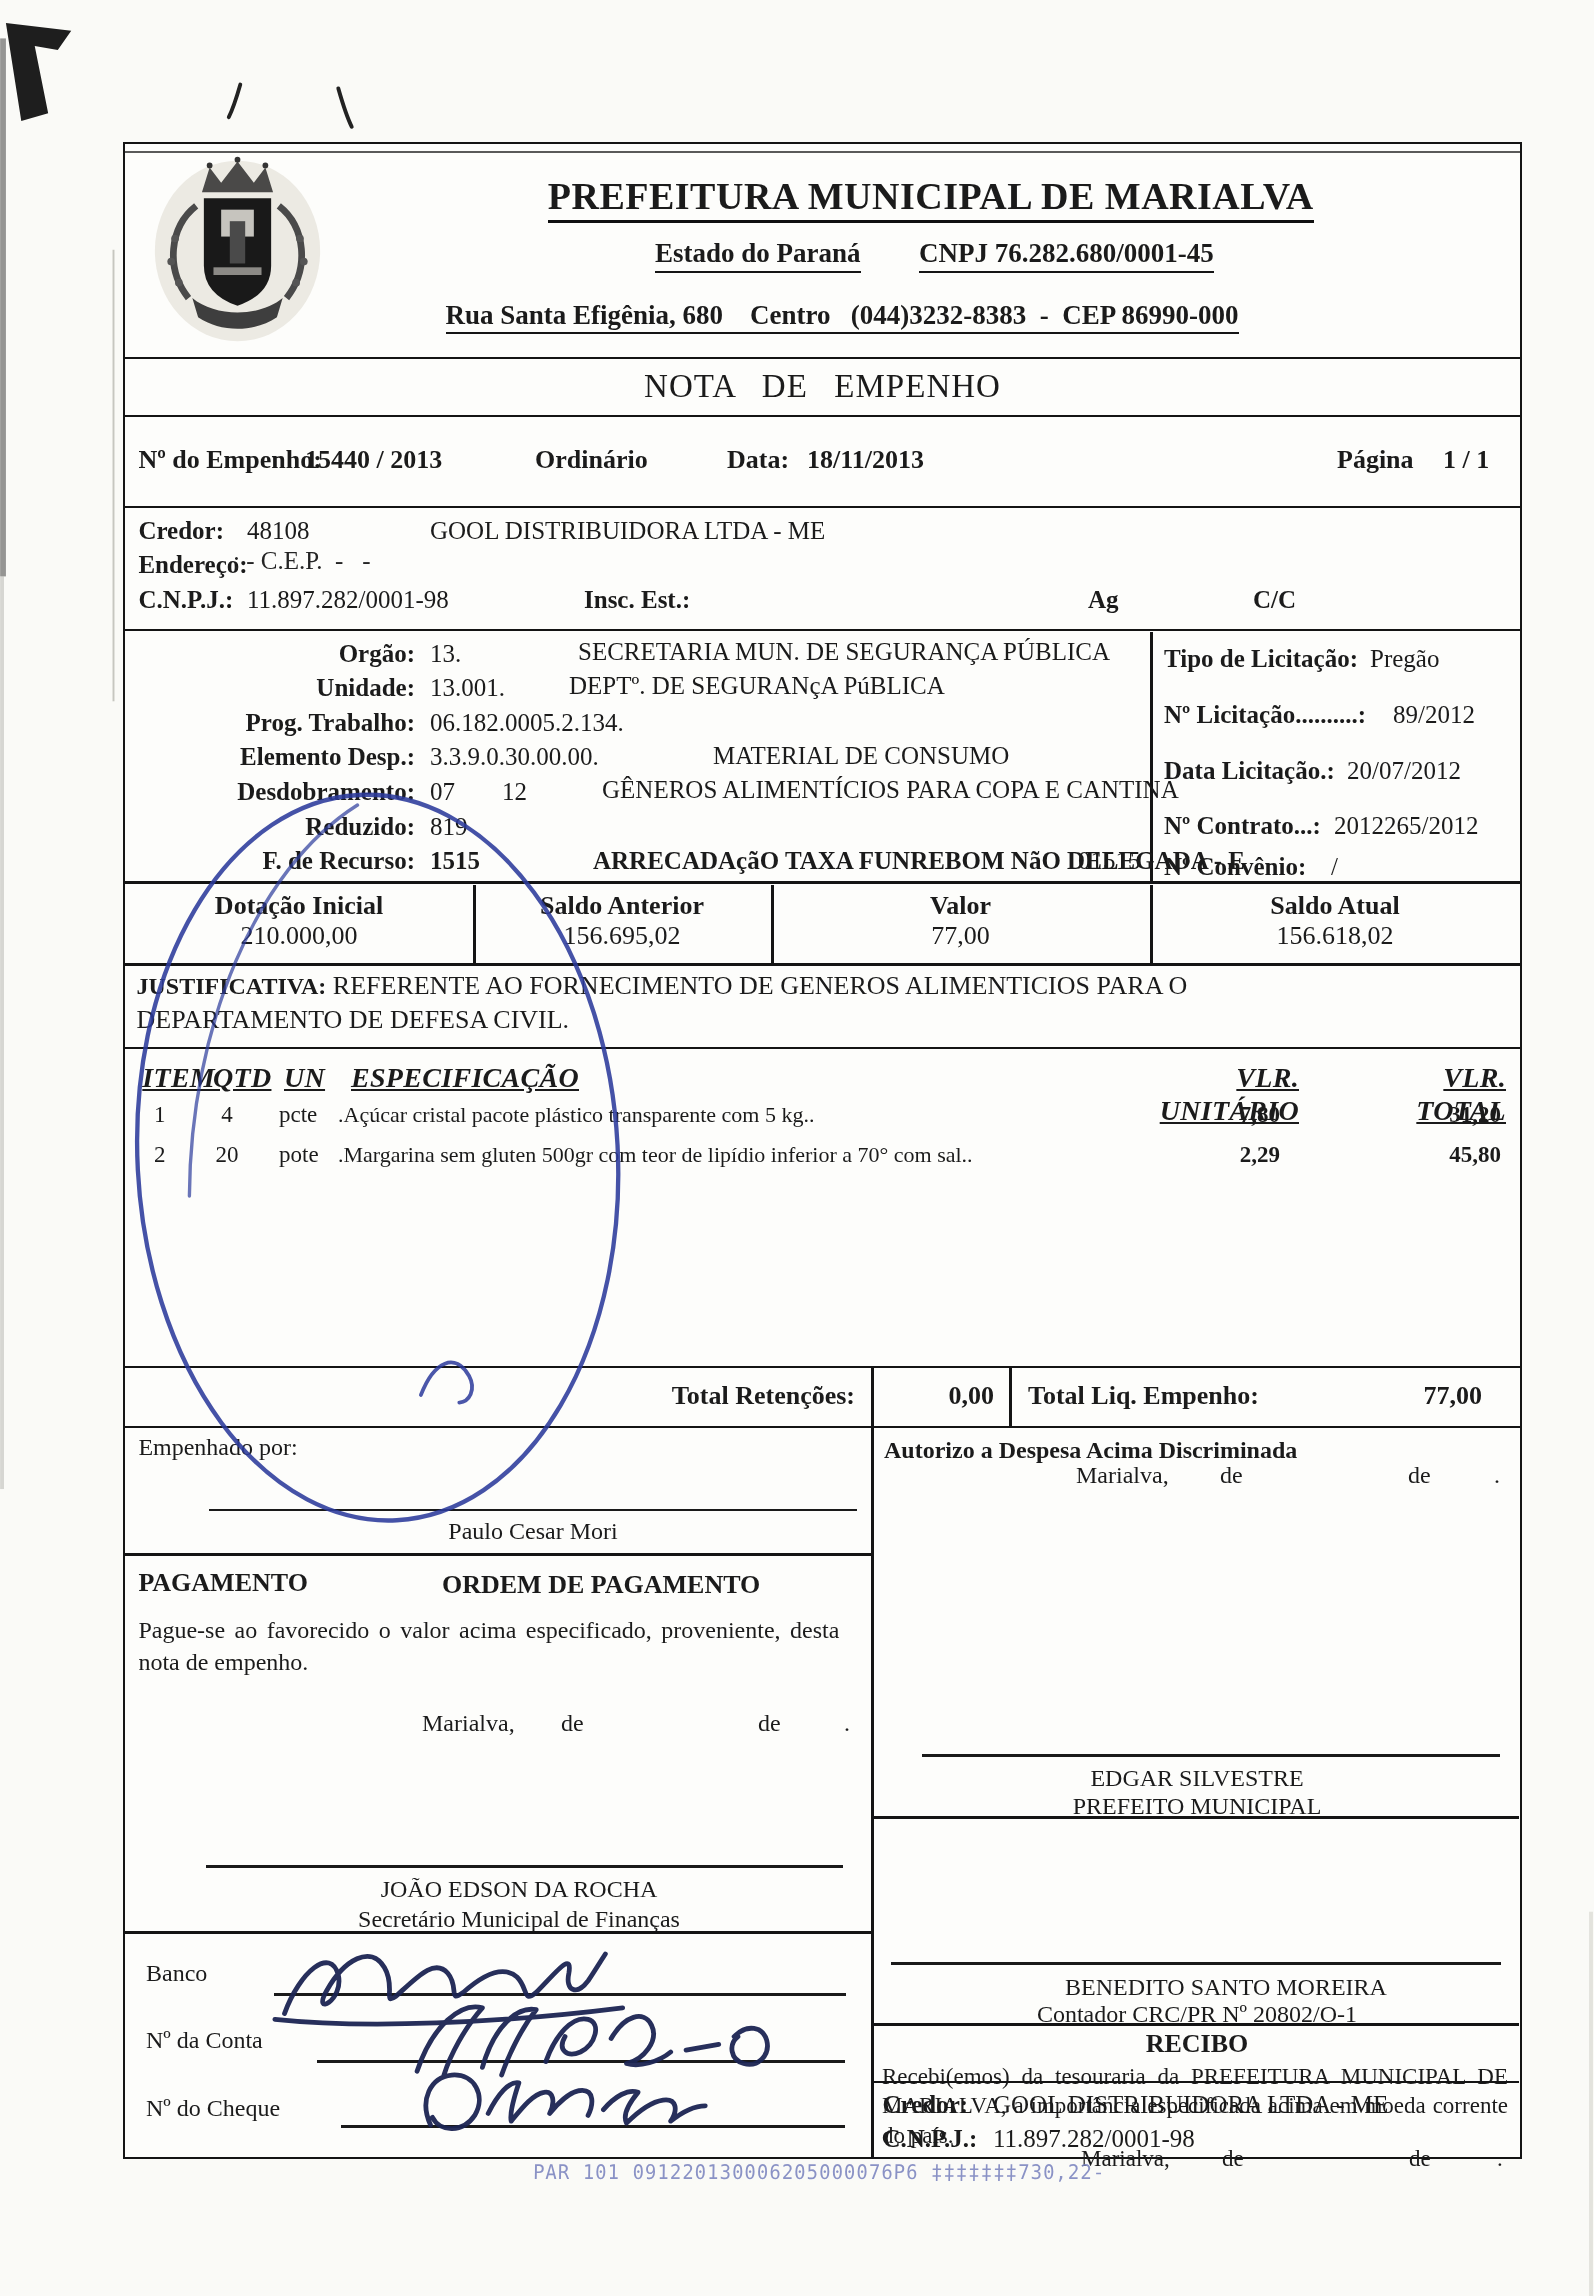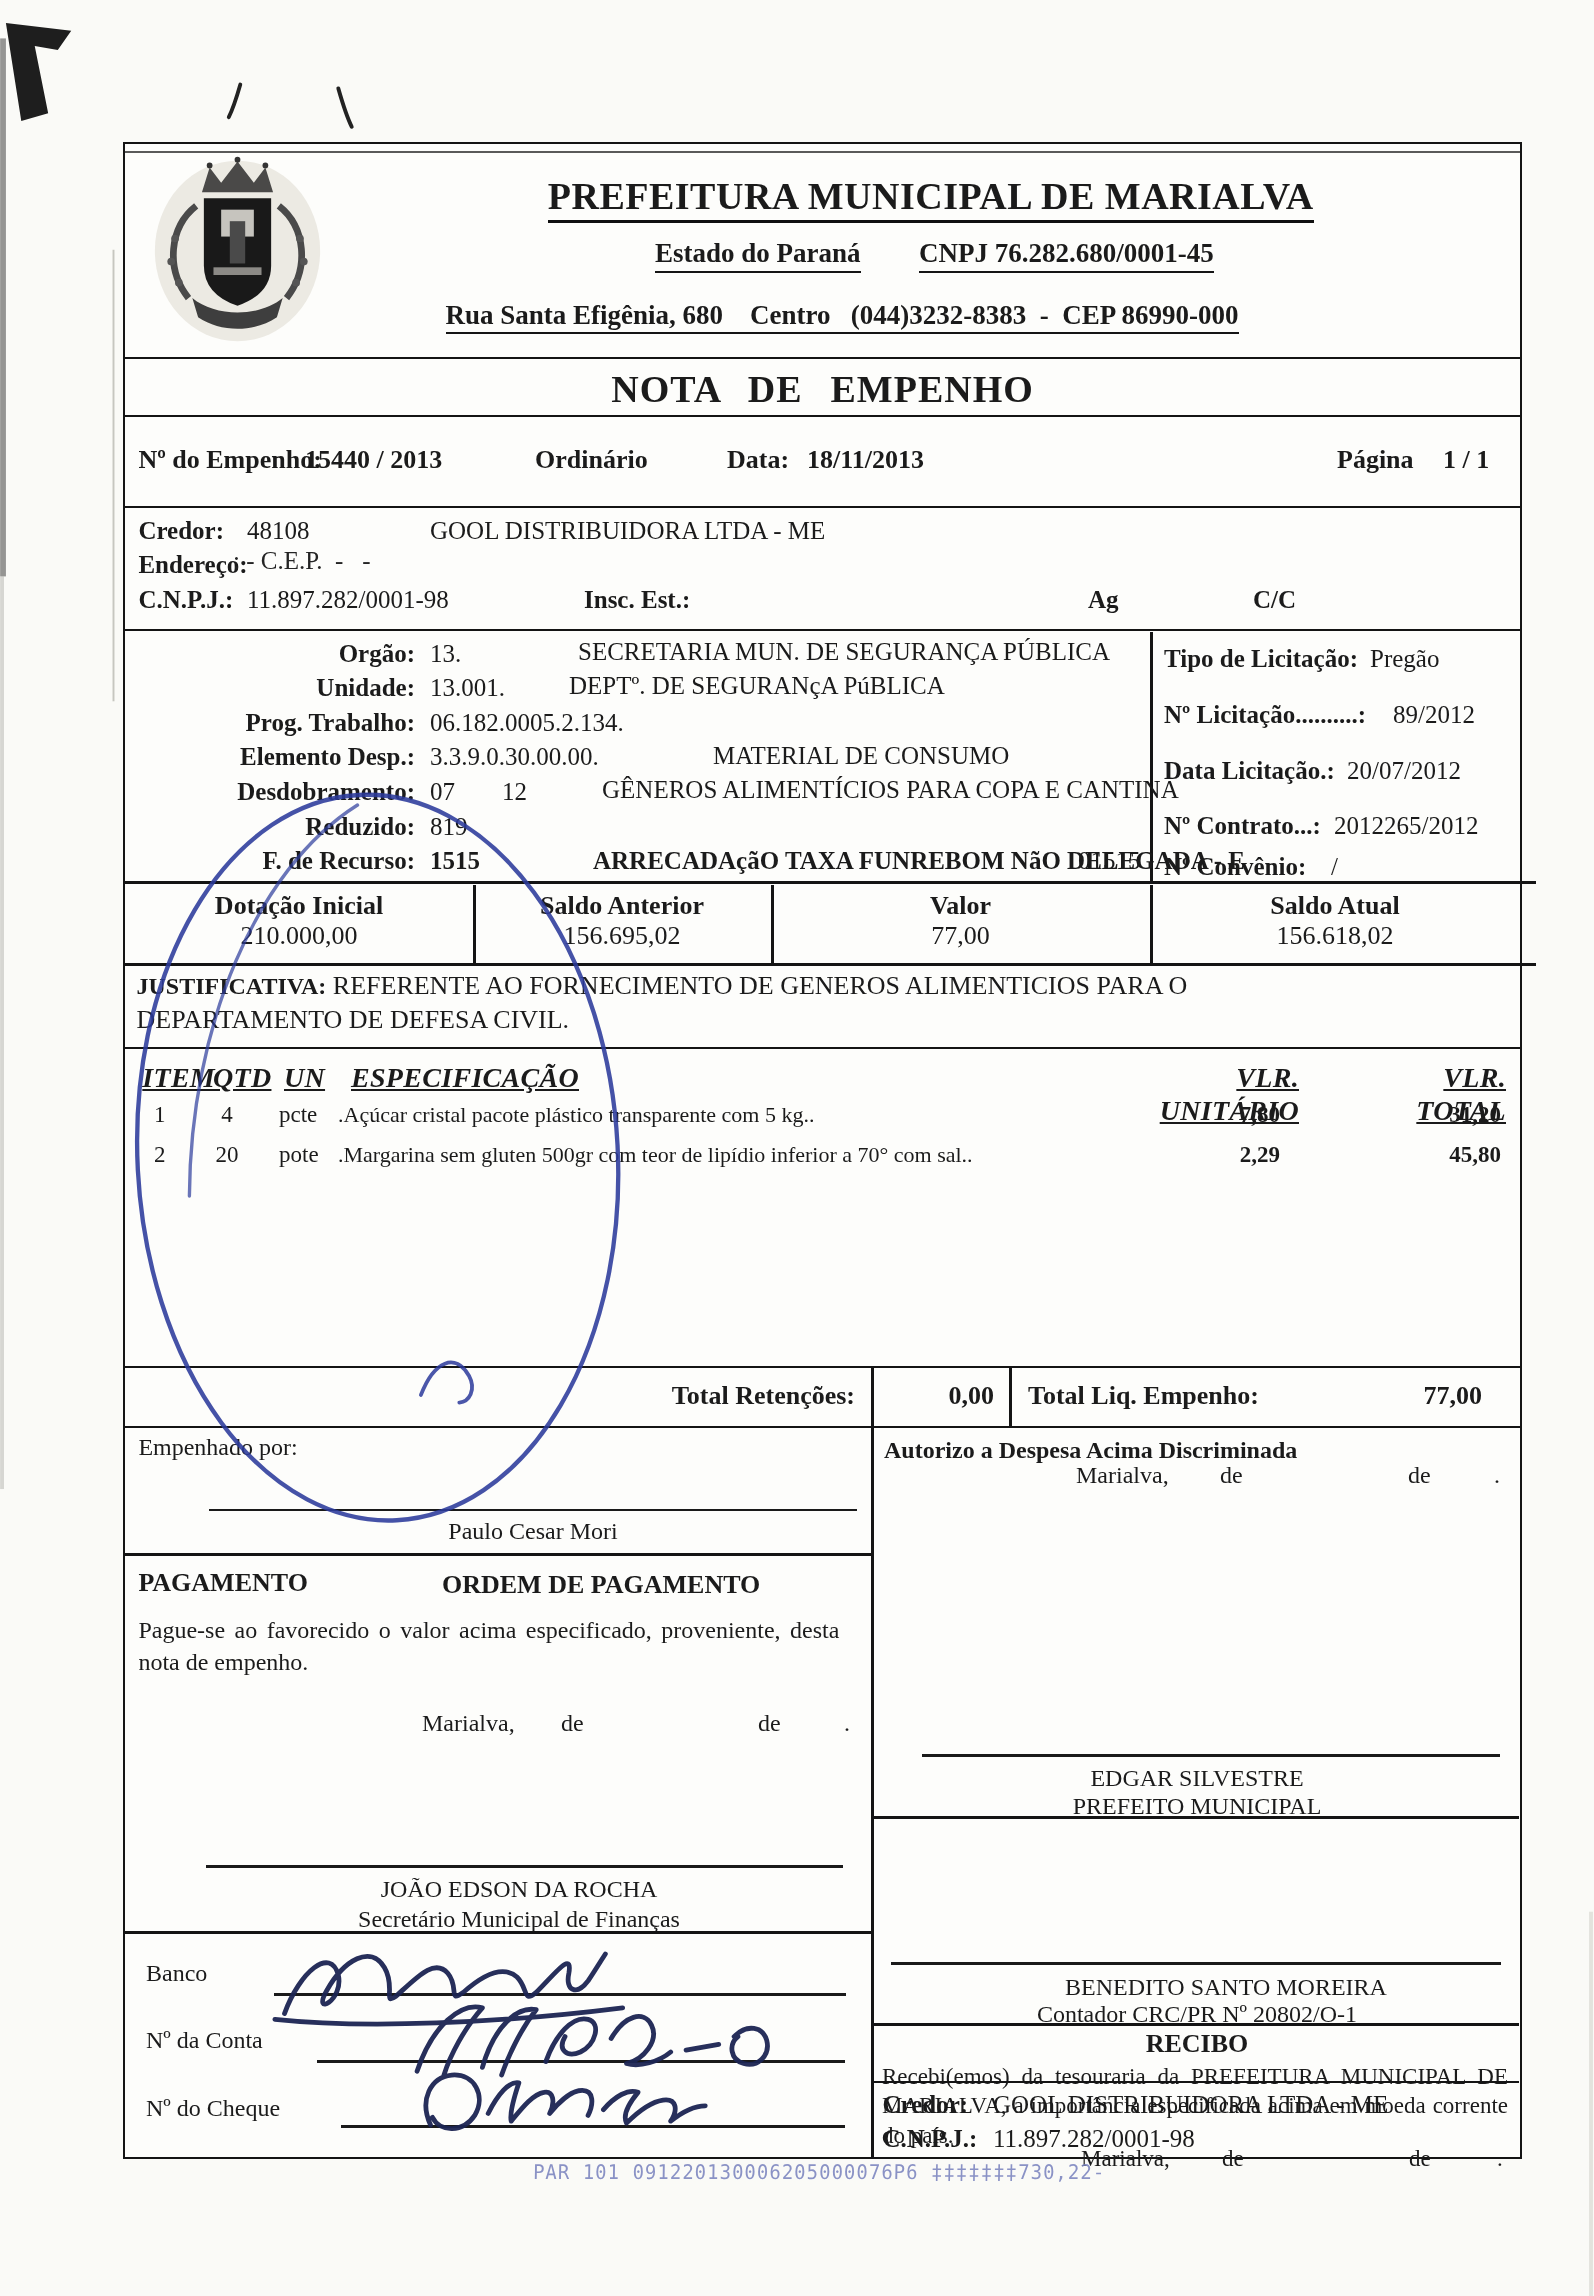--- a/index.html
+++ b/index.html
@@ -13,29 +13,29 @@
   .b{font-weight:bold;}
   .ctr{text-align:center;}
   .rt{text-align:right;}
   .jst{text-align:justify;}
   .doc{
     position:absolute;left:123px;top:142px;width:1395px;height:2013px;
     border:2.9px solid #141414;background:#fdfdfb;
   }
   .sec{position:absolute;left:0;width:1395px;}
   .bb3{border-bottom:2.9px solid #141414;}
-  .bb4{border-bottom:3.8px solid #141414;padding-left:16px;}
+  .bb4{border-bottom:3.8px solid #141414;}
   .vline{position:absolute;background:#141414;width:2.9px;}
   .hline{position:absolute;background:#141414;height:2.9px;}
   .sigline{position:absolute;background:#1a1a1a;height:2.9px;}
   .u3{border-bottom:2.9px solid #151515;padding-bottom:1.9px;}
   .u4{border-bottom:3.8px solid #101010;padding-bottom:2.9px;}
   .title{font-size:38px;font-weight:bold;letter-spacing:0.5px;}
   .h2{font-size:27px;font-weight:bold;}
-  .nota{font-size:38px;font-weight:bold;word-spacing:17.3px;letter-spacing:1px;}
+  .nota{font-size:33px;font-weight:normal;word-spacing:17.3px;letter-spacing:1px;}
   .f27{font-size:26px;}
   .f25{font-size:24px;}
   .f24{font-size:23px;}
   .f23{font-size:22px;}
   .ith{font-style:italic;font-weight:bold;text-decoration:underline;font-size:28px;letter-spacing:0.3px;}
   .stamp{
     font-family:"DejaVu Sans Mono", monospace;font-size:19px;color:#7b84bf;
     letter-spacing:1px;opacity:.88;transform:scaleY(1.06) skewX(-1deg);white-space:nowrap;
   }
   .soft{color:#242424;}

